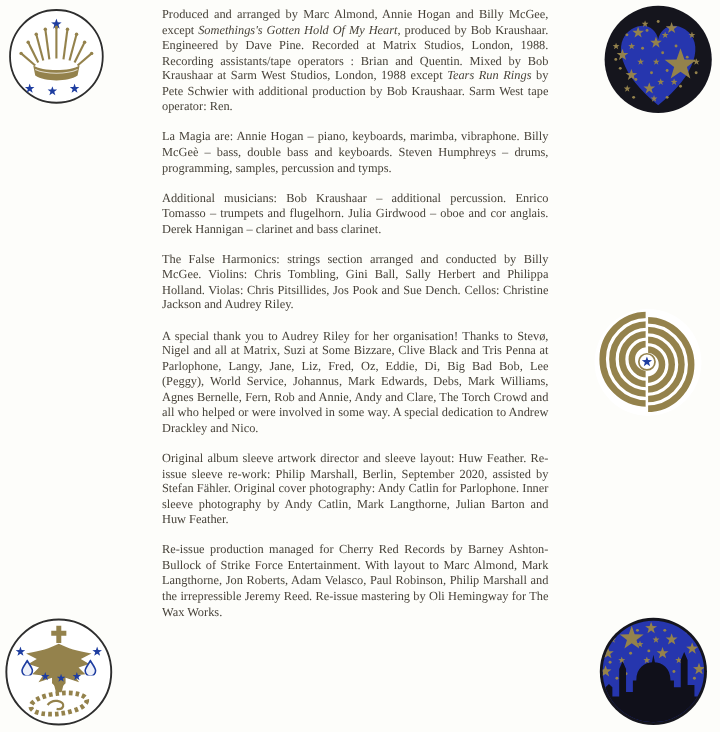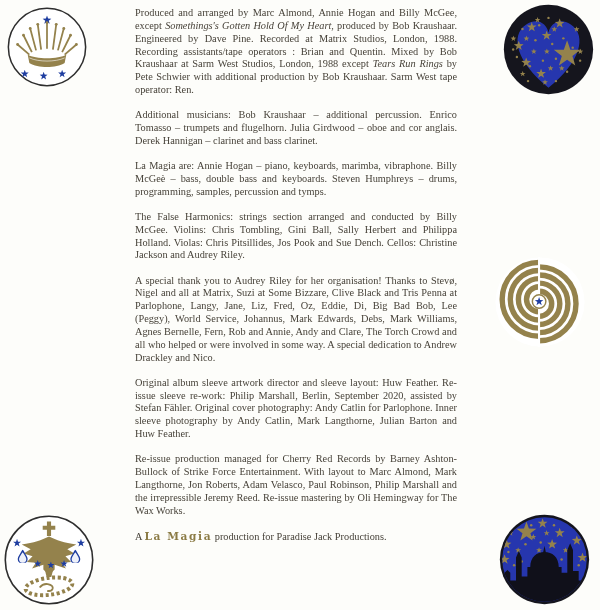--- a/index.html
+++ b/index.html
@@ -203,22 +203,21 @@
           <circle cx="26" cy="52" r="1.3"></circle>
         <circle cx="18" cy="56" r="1.3"></circle>
       </g>
       <path fill="var(--silhouette)" d="M2,100 L2,74 L8,74 L8,64 L11,61 L14,64 L14,72 L20,72 L20,48 L23,41 L26,48 L26,68 L32,68 L32,58 L35,58 C35,47 42,42 50,42 C58,42 65,47 65,58 L68,58 L68,64 L74,64 L74,40 L77,33 L80,40 L80,62 L86,62 L86,72 L92,72 L92,100 Z"></path>
       <path fill="var(--silhouette)" d="M48.5,43 L50,35.5 L51.5,43 Z"></path>
     </g>
   </svg>
 
   <div class="credits">
       <p class="para"><span>Produced and arranged by Marc Almond, Annie Hogan and Billy McGee, except </span><em>Somethings's Gotten Hold Of My Heart</em><span>, produced by Bob Kraushaar. Engineered by Dave Pine. Recorded at Matrix Studios, London, 1988. Recording assistants/tape operators : Brian and Quentin. Mixed by Bob Kraushaar at Sarm West Studios, London, 1988 except </span><em>Tears Run Rings</em><span> by Pete Schwier with additional production by Bob Kraushaar. Sarm West tape operator: Ren.</span></p>
+      <p class="para"><span>La Magia are: Annie Hogan – piano, keyboards, marimba, vibraphone. Billy McGeè – bass, double bass and keyboards. Steven Humphreys – drums, programming, samples, percussion and tymps.</span></p>
       <p class="para"><span>Additional musicians: Bob Kraushaar – additional percussion. Enrico Tomasso – trumpets and flugelhorn. Julia Girdwood – oboe and cor anglais. Derek Hannigan – clarinet and bass clarinet.</span></p>
-      <p class="para"><span>La Magia are: Annie Hogan – piano, keyboards, marimba, vibraphone. Billy McGeè – bass, double bass and keyboards. Steven Humphreys – drums, programming, samples, percussion and tymps.</span></p>
       <p class="para"><span>The False Harmonics: strings section arranged and conducted by Billy McGee. Violins: Chris Tombling, Gini Ball, Sally Herbert and Philippa Holland. Violas: Chris Pitsillides, Jos Pook and Sue Dench. Cellos: Christine Jackson and Audrey Riley.</span></p>
       <p class="para"><span>A special thank you to Audrey Riley for her organisation! Thanks to Stevø, Nigel and all at Matrix, Suzi at Some Bizzare, Clive Black and Tris Penna at Parlophone, Langy, Jane, Liz, Fred, Oz, Eddie, Di, Big Bad Bob, Lee (Peggy), World Service, Johannus, Mark Edwards, Debs, Mark Williams, Agnes Bernelle, Fern, Rob and Annie, Andy and Clare, The Torch Crowd and all who helped or were involved in some way. A special dedication to Andrew Drackley and Nico.</span></p>
       <p class="para"><span>Original album sleeve artwork director and sleeve layout: Huw Feather. Re-issue sleeve re-work: Philip Marshall, Berlin, September 2020, assisted by Stefan Fähler. Original cover photography: Andy Catlin for Parlophone. Inner sleeve photography by Andy Catlin, Mark Langthorne, Julian Barton and Huw Feather.</span></p>
       <p class="para"><span>Re-issue production managed for Cherry Red Records by Barney Ashton-Bullock of Strike Force Entertainment. With layout to Marc Almond, Mark Langthorne, Jon Roberts, Adam Velasco, Paul Robinson, Philip Marshall and the irrepressible Jeremy Reed. Re-issue mastering by Oli Hemingway for The Wax Works.</span></p>
-      <p class="para"><span>A </span><span class="logo-word">La Magia</span><span> production for Paradise Jack Productions.</span></p>
     </div>
 
 </div>
 
 </body></html>

